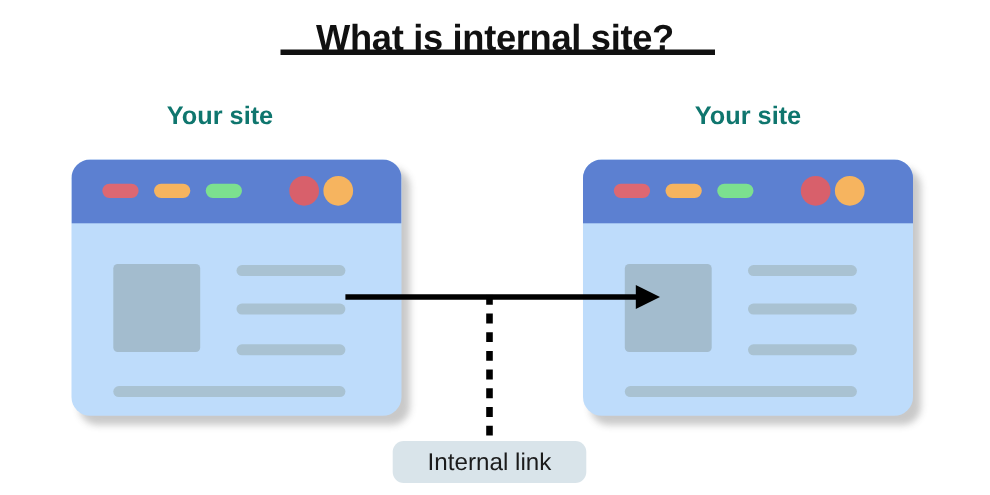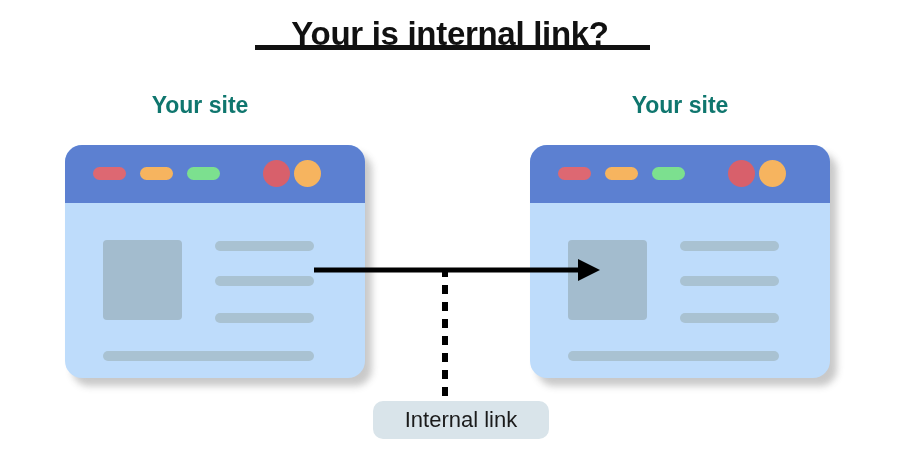--- a/index.html
+++ b/index.html
@@ -148,35 +148,34 @@
     position: absolute;
     left: 357px;
     top: 401px;
     width: 176px;
     height: 38px;
     background: #d9e4ea;
     border-radius: 10px;
     display: flex;
     align-items: center;
     justify-content: center;
-    margin-left: 16px;
   }
   .link-pill-text {
     font-size: 22px;
     color: #1b1b1b;
     line-height: 1;
   }
 </style>
 </head>
 <body>
 
 <div class="stage">
 
   <div class="title-block">
-    <span class="title-text">Your is internal link?</span>
+    <span class="title-text">What is internal site?</span>
   </div>
   <div class="title-underline"></div>
 
   <div class="site-caption left">Your site</div>
 
   <div class="site-caption right">Your site</div>
 
   <div class="browser left">
     <div class="titlebar">
       <div class="tb-pill p1"></div>

